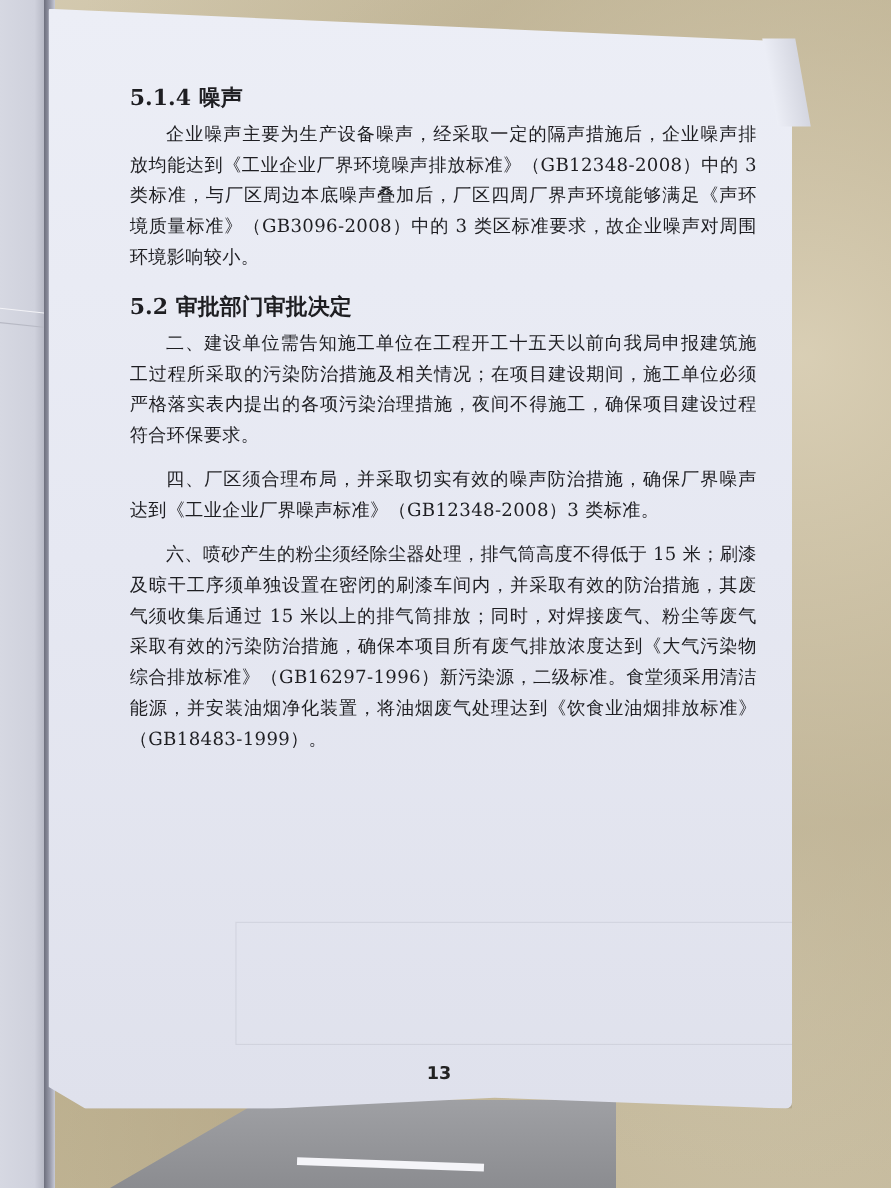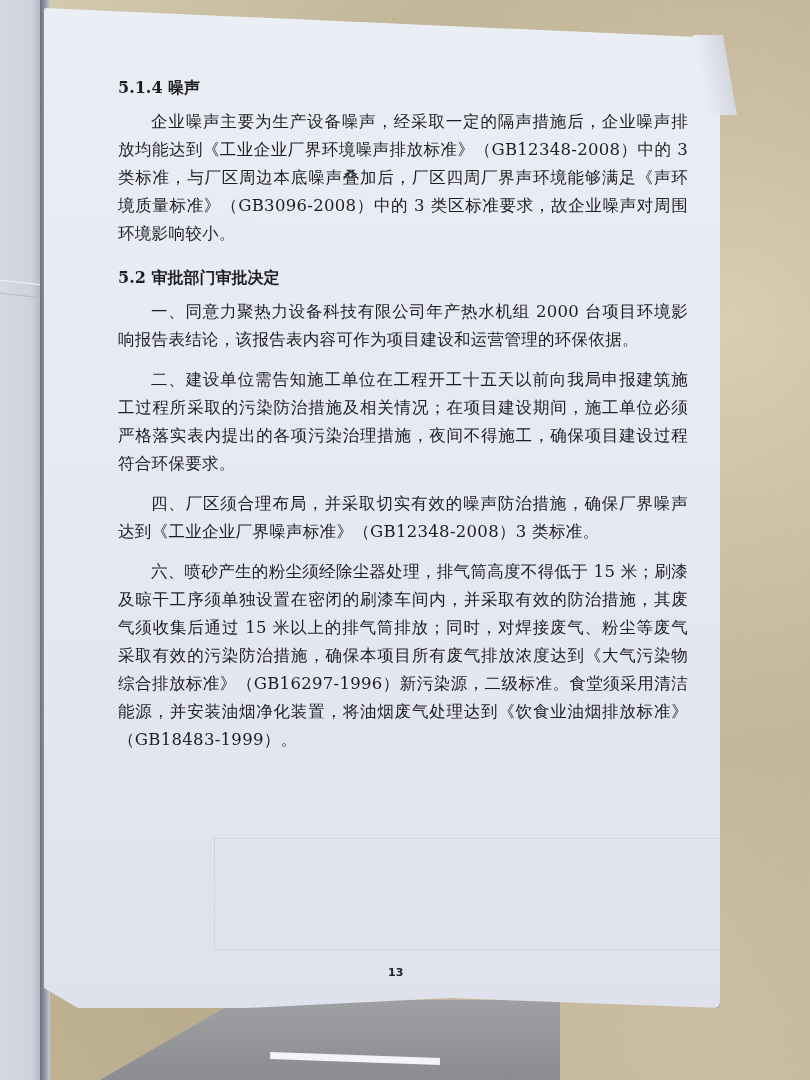--- a/index.html
+++ b/index.html
@@ -44,28 +44,28 @@
   .page-edge {
     position: absolute; left: 700px; top: 35px; width: 30px; height: 80px;
     background: linear-gradient(90deg, #eceef6, #d4d6e0);
     transform: skewX(10deg);
   }
   .content {
     position: absolute; left: 118px; top: 74px; width: 570px;
     color: #1e1e22; font-size: 16.5px; line-height: 28px;
   }
   .heading {
-    font-family: "DejaVu Serif", serif; font-weight: bold; font-size: 16px;
+    font-family: "DejaVu Serif", serif; font-weight: bold; font-size: 20px;
     margin: 0 0 6px 0;
   }
   .heading.h2 { margin-top: 16px; }
   .para { text-indent: 2em; margin: 0; text-align: justify; letter-spacing: 0.3px; }
   .para + .para { margin-top: 12px; }
   .page-number {
-    position: absolute; left: 388px; top: 966px; font-size: 11px;
+    position: absolute; left: 388px; top: 966px; font-size: 16px;
     color: #222; font-family: "DejaVu Sans", sans-serif; font-weight: bold;
   }
   .ghost {
     position: absolute; left: 170px; top: 830px; width: 520px; height: 110px;
     border: 1px solid rgba(180,182,195,0.35);
   }
 </style>
 </head>
 <body>
 
@@ -79,19 +79,18 @@
 <div class="page">
   <div class="ghost"></div>
 </div>
 <div class="page-edge"></div>
 
 <div class="content">
   <h3 class="heading">5.1.4 噪声</h3>
   <p class="para">企业噪声主要为生产设备噪声，经采取一定的隔声措施后，企业噪声排放均能达到《工业企业厂界环境噪声排放标准》（GB12348-2008）中的 3 类标准，与厂区周边本底噪声叠加后，厂区四周厂界声环境能够满足《声环境质量标准》（GB3096-2008）中的 3 类区标准要求，故企业噪声对周围环境影响较小。</p>
 
   <h3 class="heading h2">5.2 审批部门审批决定</h3>
-  <p class="para">一、同意力聚热力设备科技有限公司年产热水机组 2000 台项目环境影响报告表结论，该报告表内容可作为项目建设和运营管理的环保依据。</p>
   <p class="para">二、建设单位需告知施工单位在工程开工十五天以前向我局申报建筑施工过程所采取的污染防治措施及相关情况；在项目建设期间，施工单位必须严格落实表内提出的各项污染治理措施，夜间不得施工，确保项目建设过程符合环保要求。</p>
   <p class="para">四、厂区须合理布局，并采取切实有效的噪声防治措施，确保厂界噪声达到《工业企业厂界噪声标准》（GB12348-2008）3 类标准。</p>
   <p class="para">六、喷砂产生的粉尘须经除尘器处理，排气筒高度不得低于 15 米；刷漆及晾干工序须单独设置在密闭的刷漆车间内，并采取有效的防治措施，其废气须收集后通过 15 米以上的排气筒排放；同时，对焊接废气、粉尘等废气采取有效的污染防治措施，确保本项目所有废气排放浓度达到《大气污染物综合排放标准》（GB16297-1996）新污染源，二级标准。食堂须采用清洁能源，并安装油烟净化装置，将油烟废气处理达到《饮食业油烟排放标准》（GB18483-1999）。</p>
 </div>
 
 <div class="page-number">13</div>
 
 </body></html>

